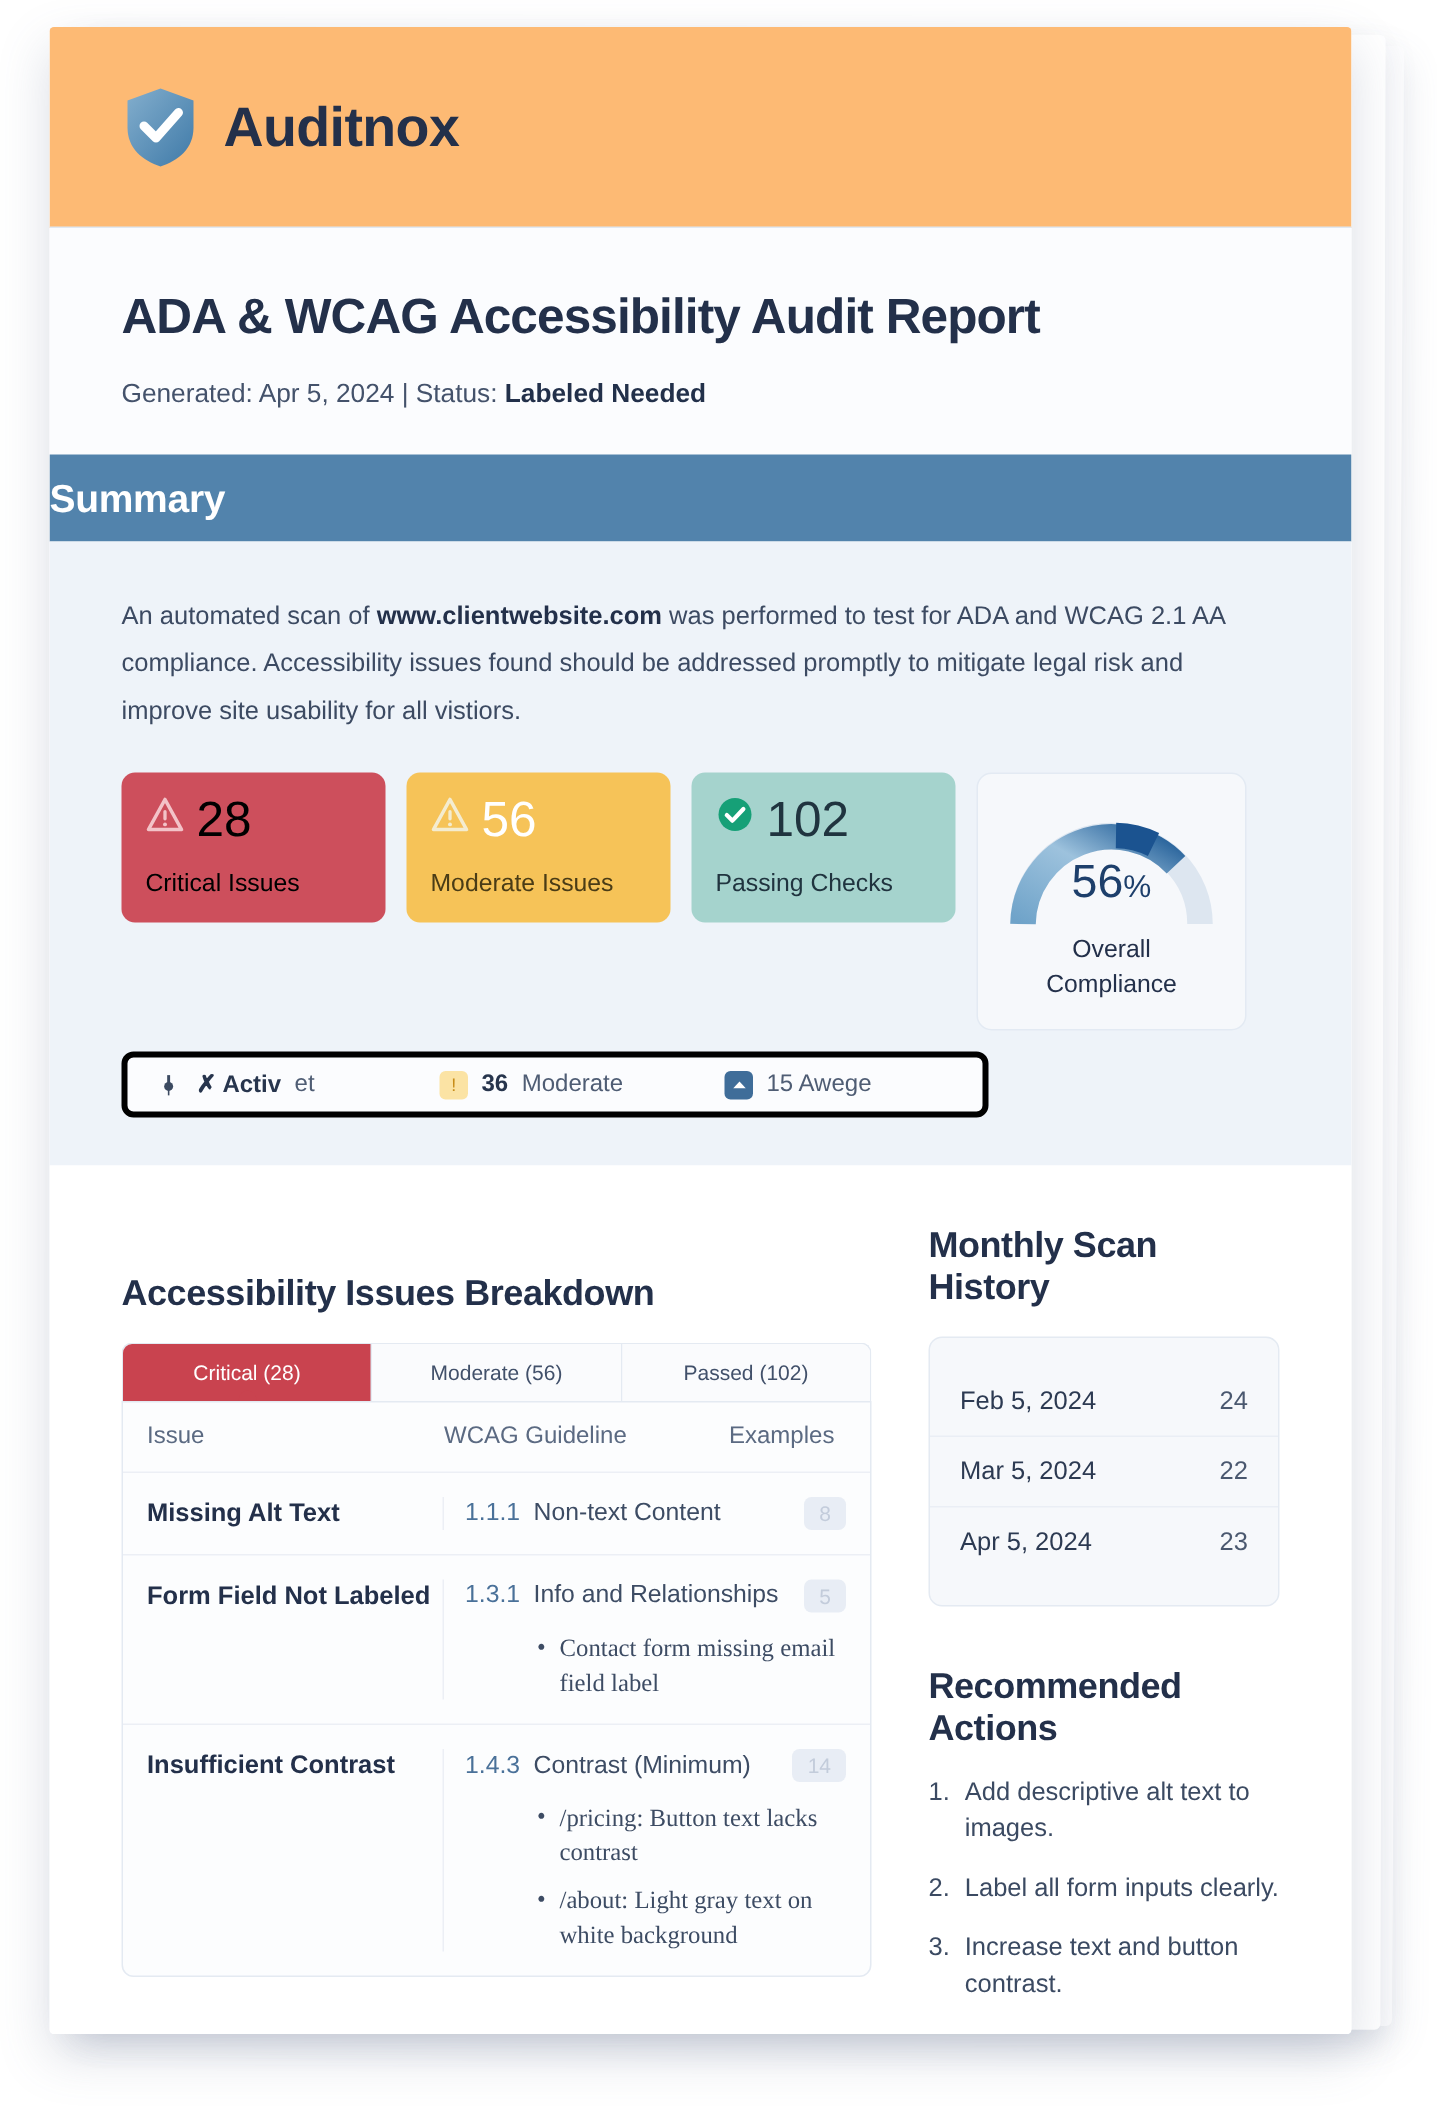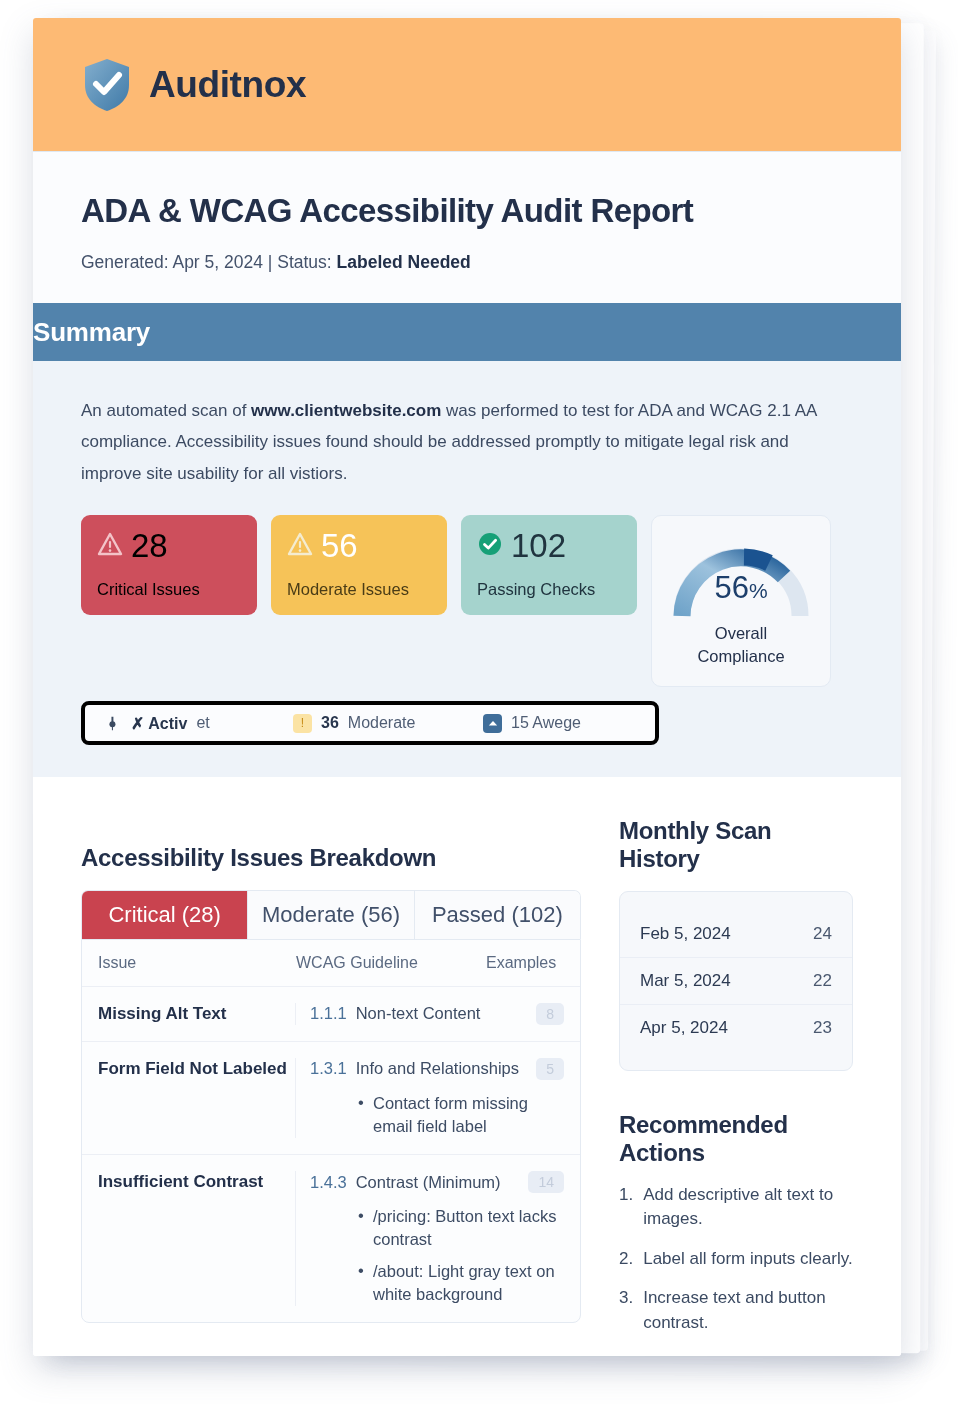--- a/index.html
+++ b/index.html
@@ -252,21 +252,21 @@
   .tabs {
     margin-top: 18px;
     display: flex;
     border: 1px solid #e4eaf2;
     border-bottom: none;
     border-radius: 7px 7px 0 0;
     overflow: hidden;
   }
   .tab {
     padding: 11px 0;
-    font-size: 22px;
+    font-size: 14px;
     color: #41506a;
     text-align: center;
     background: #fafbfd;
     border-right: 1px solid #e4eaf2;
     flex: 1;
   }
   .tab:last-child { border-right: none; }
   .tab.active {
     background: #c9434f;
     color: #ffffff;
@@ -330,20 +330,21 @@
   }
   .ex-list { margin-top: 12px; padding-left: 48px; }
   .ex-item {
     font-size: 16.5px;
     color: #3d4c64;
     line-height: 1.4;
     margin-bottom: 9px;
     position: relative;
     padding-left: 15px;
     max-width: 214px;
+    font-family: Liberation Serif, serif;
   }
   .ex-item:last-child { margin-bottom: 0; }
   .ex-item::before {
     content: "\2022";
     position: absolute;
     left: 0; top: -1px;
   }
 
   
   .history-card {

